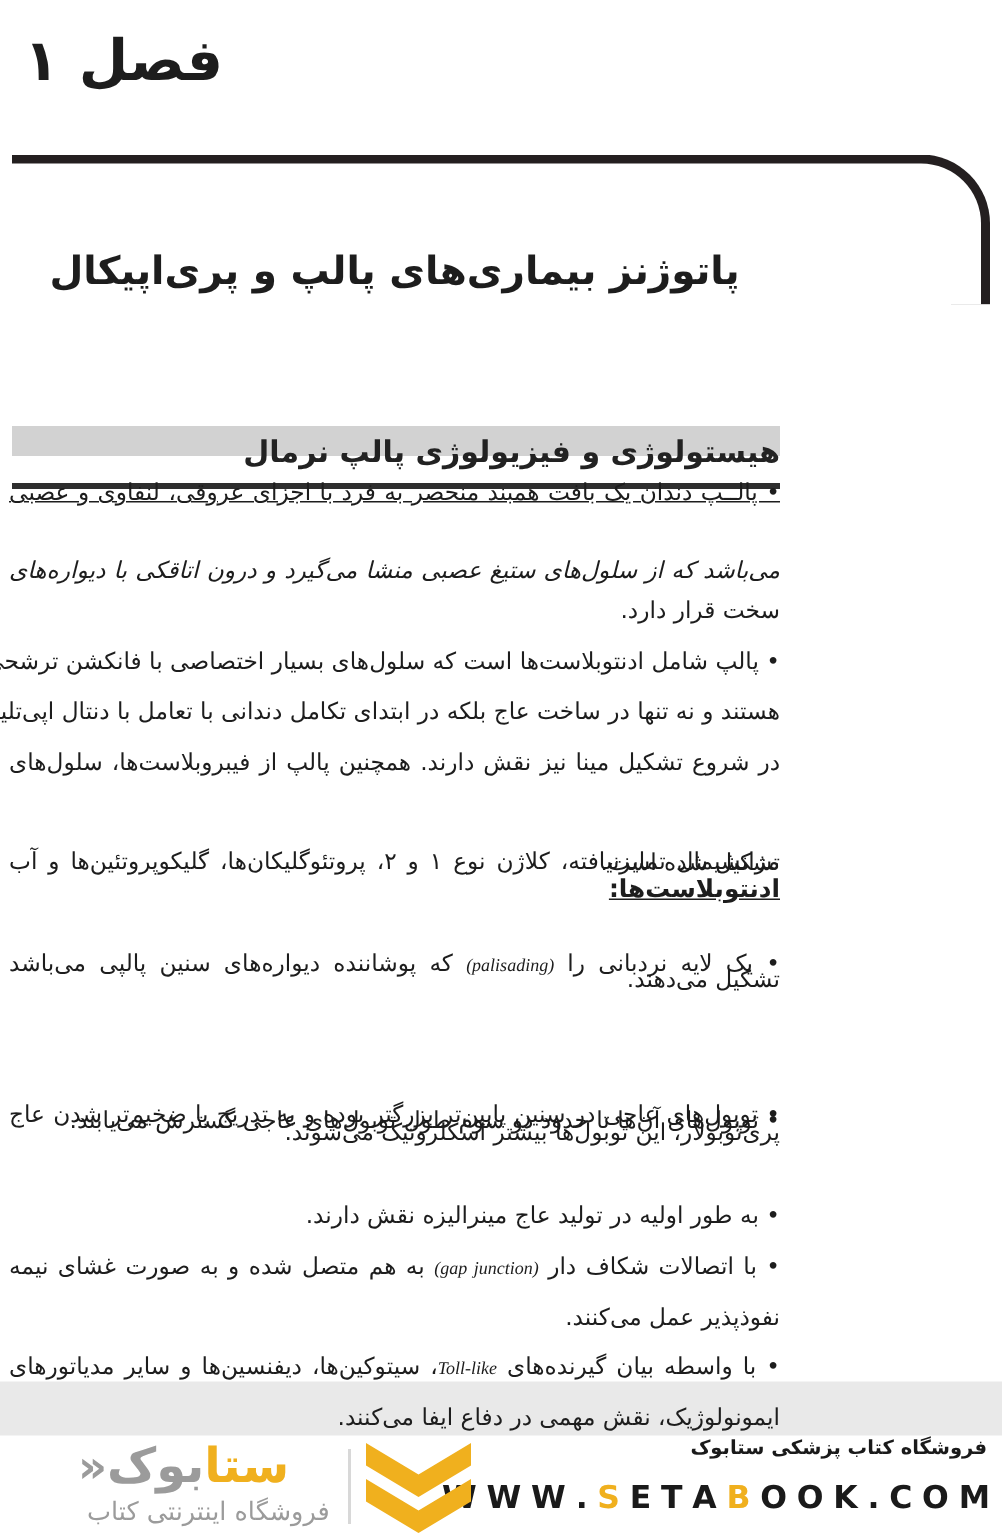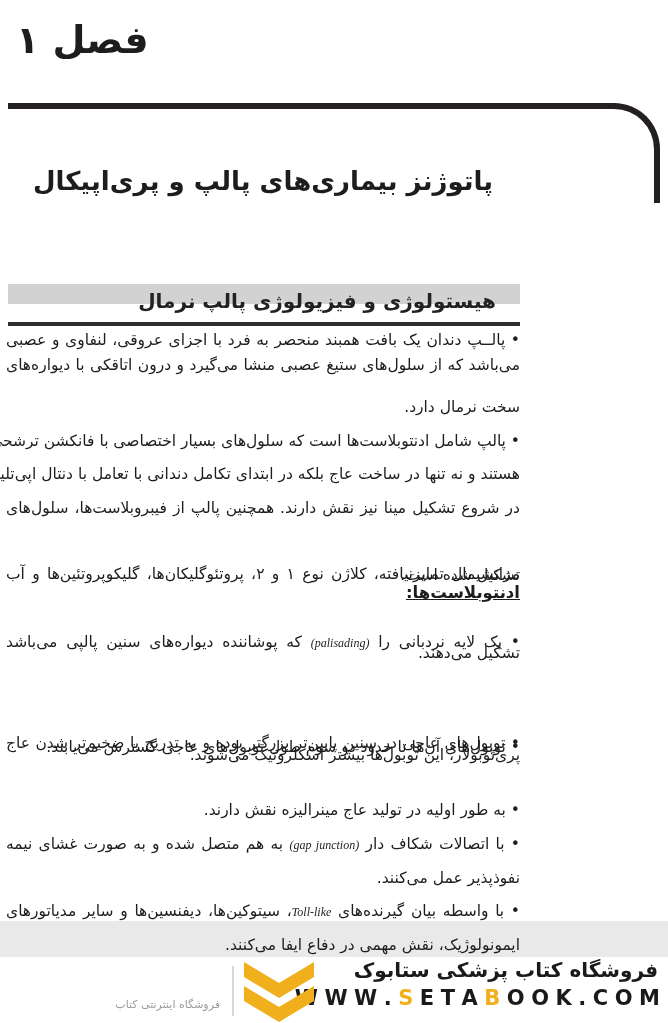--- a/index.html
+++ b/index.html
@@ -21,21 +21,21 @@
     border-top:6px solid var(--rule);border-right:6px solid var(--rule);
     border-top-right-radius:46px;
   }
   .title{
     position:absolute;left:6px;top:166px;width:514px;direction:rtl;
     text-align:center;font-size:26px;font-weight:bold;color:var(--ink);
   }
   .secbar{
     position:absolute;left:8px;top:284px;width:512px;height:20px;
     background:var(--bar);direction:rtl;text-align:right;
-    font-size:20px;font-weight:bold;line-height:35px;padding-right:24px;
+    font-size:20px;font-weight:bold;line-height:35px;padding-right:0;
     color:#222;
   }
   .secunderline{
     position:absolute;left:8px;top:322px;width:512px;height:4px;background:#2e2e2e;
   }
   .band{
     position:absolute;left:0;top:921px;width:668px;height:36px;background:var(--band);
   }
   .bodytext{position:absolute;left:0;top:0;width:668px;height:0;}
   .bline{
@@ -45,40 +45,40 @@
   }
   .bline.j{text-align:justify;text-align-last:justify;}
   .bline.r{text-align:right;}
   .bline.bold{font-weight:bold;font-size:16.5px;}
   .lat{
     direction:ltr;unicode-bidi:isolate;font-family:"Liberation Serif","DejaVu Serif",serif;
     font-style:italic;font-size:12px;
   }
   
   .store-name{
-    position:absolute;right:10px;top:958px;direction:rtl;font-size:20px;
+    position:absolute;right:10px;top:958px;direction:rtl;font-size:13px;
     font-weight:bold;color:#1a1a1a;
   }
   .url{
     position:absolute;right:8px;top:986px;font-size:21px;font-weight:bold;
     font-family:"DejaVu Sans",sans-serif;white-space:nowrap;
   }
   .url span{display:inline-block;margin-left:6.5px;color:#1a1a1a;}
   .url span.gold{color:var(--accent);}
   .logo-group{position:absolute;left:52px;top:960px;width:260px;height:62px;}
   .wordmark{
     position:absolute;left:0;top:0;width:168px;direction:rtl;text-align:left;
     font-size:32px;font-weight:bold;line-height:34px;white-space:nowrap;
   }
   .wm-right{color:var(--accent);}
   .wm-left{color:var(--logogray);}
   .wm-guillemet{color:var(--logogray);font-size:30px;}
   .logo-subtitle{
-    position:absolute;left:6px;top:38px;width:162px;direction:rtl;text-align:right;
-    font-size:11px;color:var(--logogray);
+    position:absolute;left:6px;top:38px;width:162px;direction:rtl;text-align:left;
+    font-size:17px;color:var(--logogray);
   }
   .logo-divider{
     position:absolute;left:180px;top:6px;width:2px;height:50px;background:#d8d8d8;
   }
   .chevron{position:absolute;left:192px;top:2px;}
 </style>
 </head>
 <body>
 
 <div class="page">
@@ -88,23 +88,23 @@
   <div class="rule"></div>
 
   <div class="title">پاتوژنز بیماری‌های پالپ و پری‌اپیکال</div>
 
   <div class="secbar">هیستولوژی و فیزیولوژی پالپ نرمال</div>
   <div class="secunderline"></div>
 
   <div class="band"></div>
 
   <div class="bodytext">
-      <div class="bline j" style="top: 323px;"><span>• پالــپ دندان یک بافت همبند منحصر به فرد با اجزای عروقی، لنفاوی و عصبی</span></div>
-      <div class="bline j" style="top: 348px;"><span>می‌باشد که از سلول‌های ستیغ عصبی منشا می‌گیرد و درون اتاقکی با دیواره‌های</span></div>
-      <div class="bline r" style="top: 390.2px;"><span>سخت نرمال دارد.</span></div>
+      <div class="bline j" style="top: 311px; text-decoration: underline;"><span>• پالــپ دندان یک بافت همبند منحصر به فرد با اجزای عروقی، لنفاوی و عصبی</span></div>
+      <div class="bline j" style="top: 363px; font-style: italic;"><span>می‌باشد که از سلول‌های ستیغ عصبی منشا می‌گیرد و درون اتاقکی با دیواره‌های</span></div>
+      <div class="bline r" style="top: 390.2px;"><span>سخت قرار دارد.</span></div>
       <div class="bline j" style="top: 423.8px;"><span>• پالپ شامل ادنتوبلاست‌ها است که سلول‌های بسیار اختصاصی با فانکشن ترشحی</span></div>
       <div class="bline j" style="top: 457.4px;"><span>هستند و نه تنها در ساخت عاج بلکه در ابتدای تکامل دندانی با تعامل با دنتال اپی‌تلیوم</span></div>
       <div class="bline j" style="top: 491px;"><span>در شروع تشکیل مینا نیز نقش دارند. همچنین پالپ از فیبروبلاست‌ها، سلول‌های</span></div>
       <div class="bline j" style="top: 524.6px; margin-top: 32px;"><span>مزانشیمال تمایزنیافته، کلاژن نوع ۱ و ۲، پروتئوگلیکان‌ها، گلیکوپروتئین‌ها و آب</span></div>
       <div class="bline r" style="top: 558.2px;"><span>تشکیل شده است.</span></div>
       <div class="bline r bold" style="top: 576px; text-decoration: underline;"><span>ادنتوبلاست‌ها:</span></div>
       <div class="bline j" style="top: 625.4px;"><span>• یک لایه نردبانی را </span><span class="lat">(palisading)</span><span> که پوشاننده دیواره‌های سنین پالپی می‌باشد</span></div>
       <div class="bline r" style="top: 636px;"><span>تشکیل می‌دهند.</span></div>
       <div class="bline r" style="top: 730px;"><span>• توبول‌های آن‌ها تا حدود دو سوم طول توبول‌های عاجی گسترش می‌یابند.</span></div>
       <div class="bline j" style="top: 726.2px;"><span>• توبول‌های عاجی در سنین پایین‌تر بزرگتر بوده و به تدریج با ضخیم‌تر شدن عاج</span></div>
@@ -113,20 +113,23 @@
       <div class="bline j" style="top: 827px;"><span>• با اتصالات شکاف دار </span><span class="lat">(gap junction)</span><span> به هم متصل شده و به صورت غشای نیمه</span></div>
       <div class="bline r" style="top: 860.6px;"><span>نفوذپذیر عمل می‌کنند.</span></div>
       <div class="bline j" style="top: 894.2px;"><span>• با واسطه بیان گیرنده‌های </span><span class="lat">Toll-like</span><span>، سیتوکین‌ها، دیفنسین‌ها و سایر مدیاتورهای</span></div>
       <div class="bline r" style="top: 927.8px;"><span>ایمونولوژیک، نقش مهمی در دفاع ایفا می‌کنند.</span></div>
     </div>
 
   <div class="store-name">فروشگاه کتاب پزشکی ستابوک</div>
   <div class="url"><span>W</span><span>W</span><span>W</span><span>.</span><span class="gold">S</span><span>E</span><span>T</span><span>A</span><span class="gold">B</span><span>O</span><span>O</span><span>K</span><span>.</span><span>C</span><span>O</span><span>M</span></div>
 
   <div class="logo-group">
+    <div class="wordmark">
+      <span class="wm-right">ستا</span><span class="wm-left">بوک</span><span class="wm-guillemet">«</span>
+    </div>
     <div class="logo-subtitle">فروشگاه اینترنتی کتاب</div>
     <div class="logo-divider"></div>
     <svg class="chevron" width="70" height="60" viewBox="0 0 70 60">
       <polygon points="0,0 35,21 70,0 70,15 35,36 0,15" fill="#F0B01E"></polygon>
       <polygon points="0,24 35,45 70,24 70,39 35,60 0,39" fill="#F0B01E"></polygon>
     </svg>
   </div>
 
 </div>
 

